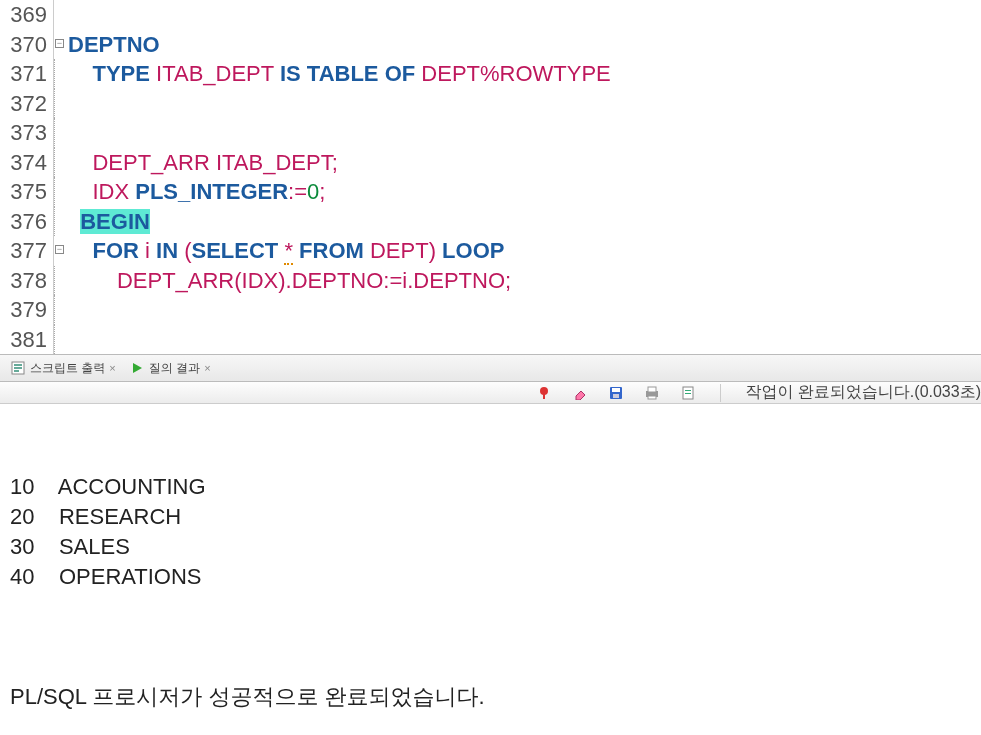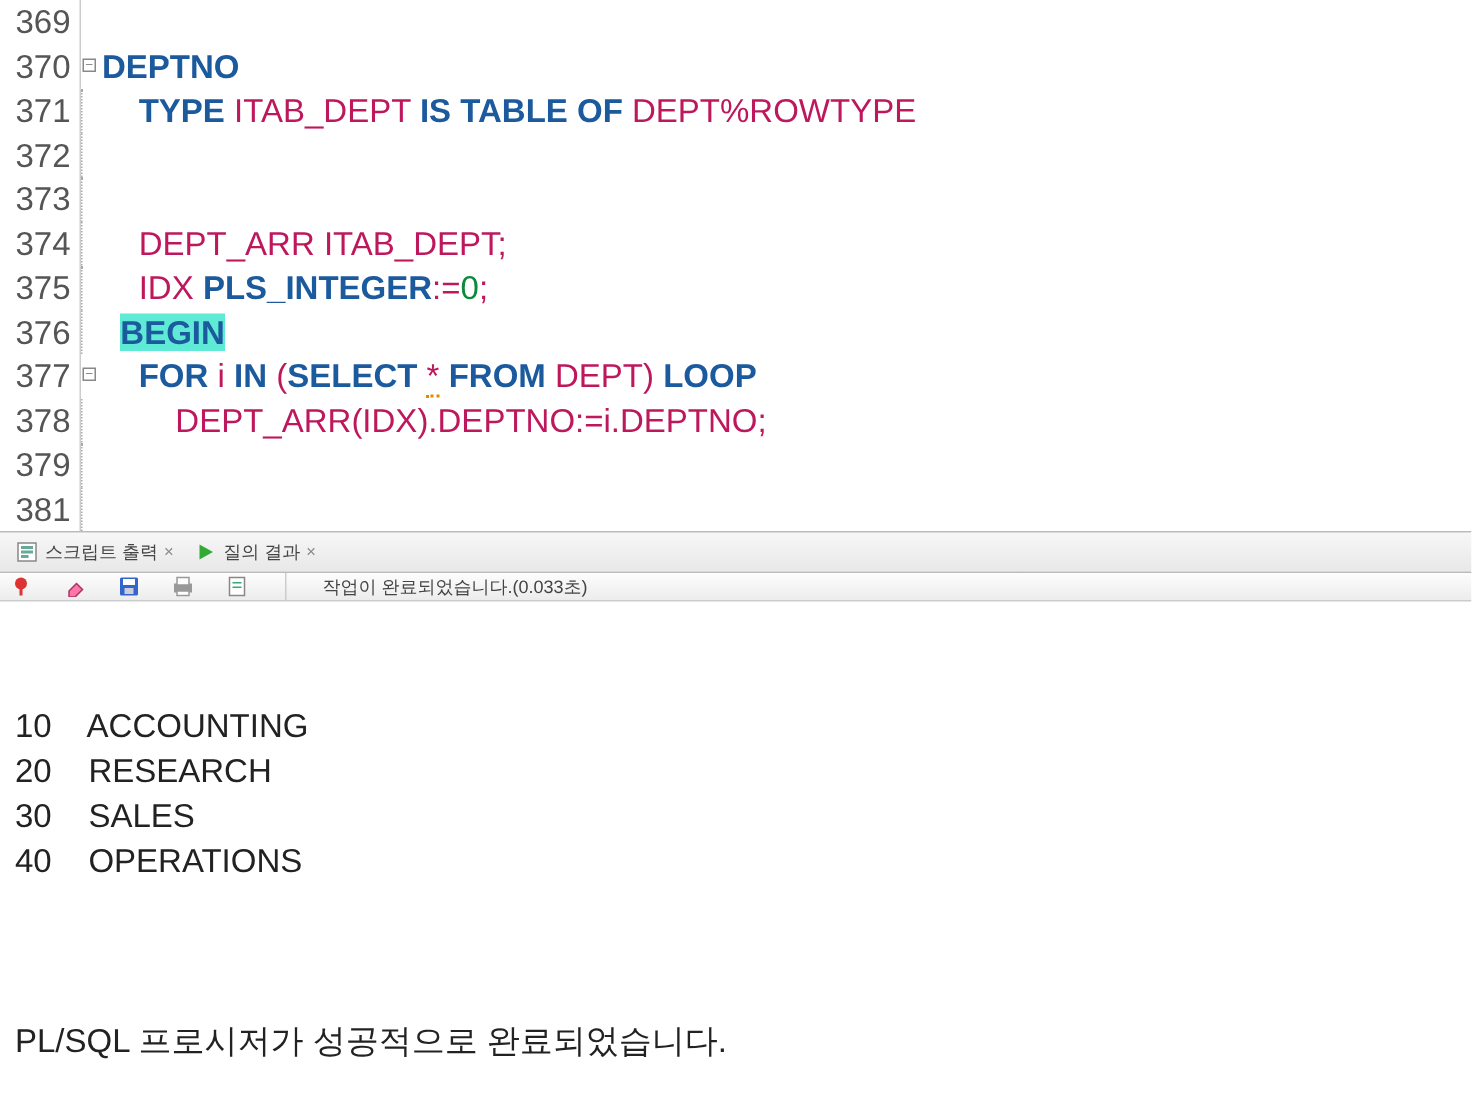--- a/index.html
+++ b/index.html
@@ -87,22 +87,23 @@
   .icon-sm { width: 16px; height: 16px; display:flex; align-items:center; justify-content:center; }
 
   .toolbar {
     height: 26px;
     background: linear-gradient(#fdfdfd,#ececec);
     border-bottom: 1px solid #ccc;
     display: flex;
     align-items: center;
     gap: 20px;
     padding-left: 6px;
-    font-size: 12px;
+    font-size: 16px;
     color: #444;
+    justify-content: flex-end;
   }
   .toolbar .sep { width:1px; height:18px; background:#ccc; margin:0 4px; }
 
   .output {
     flex: 1;
     padding: 8px 10px;
     font-size: 22px;
     line-height: 30px;
     color: #222;
     white-space: pre;

